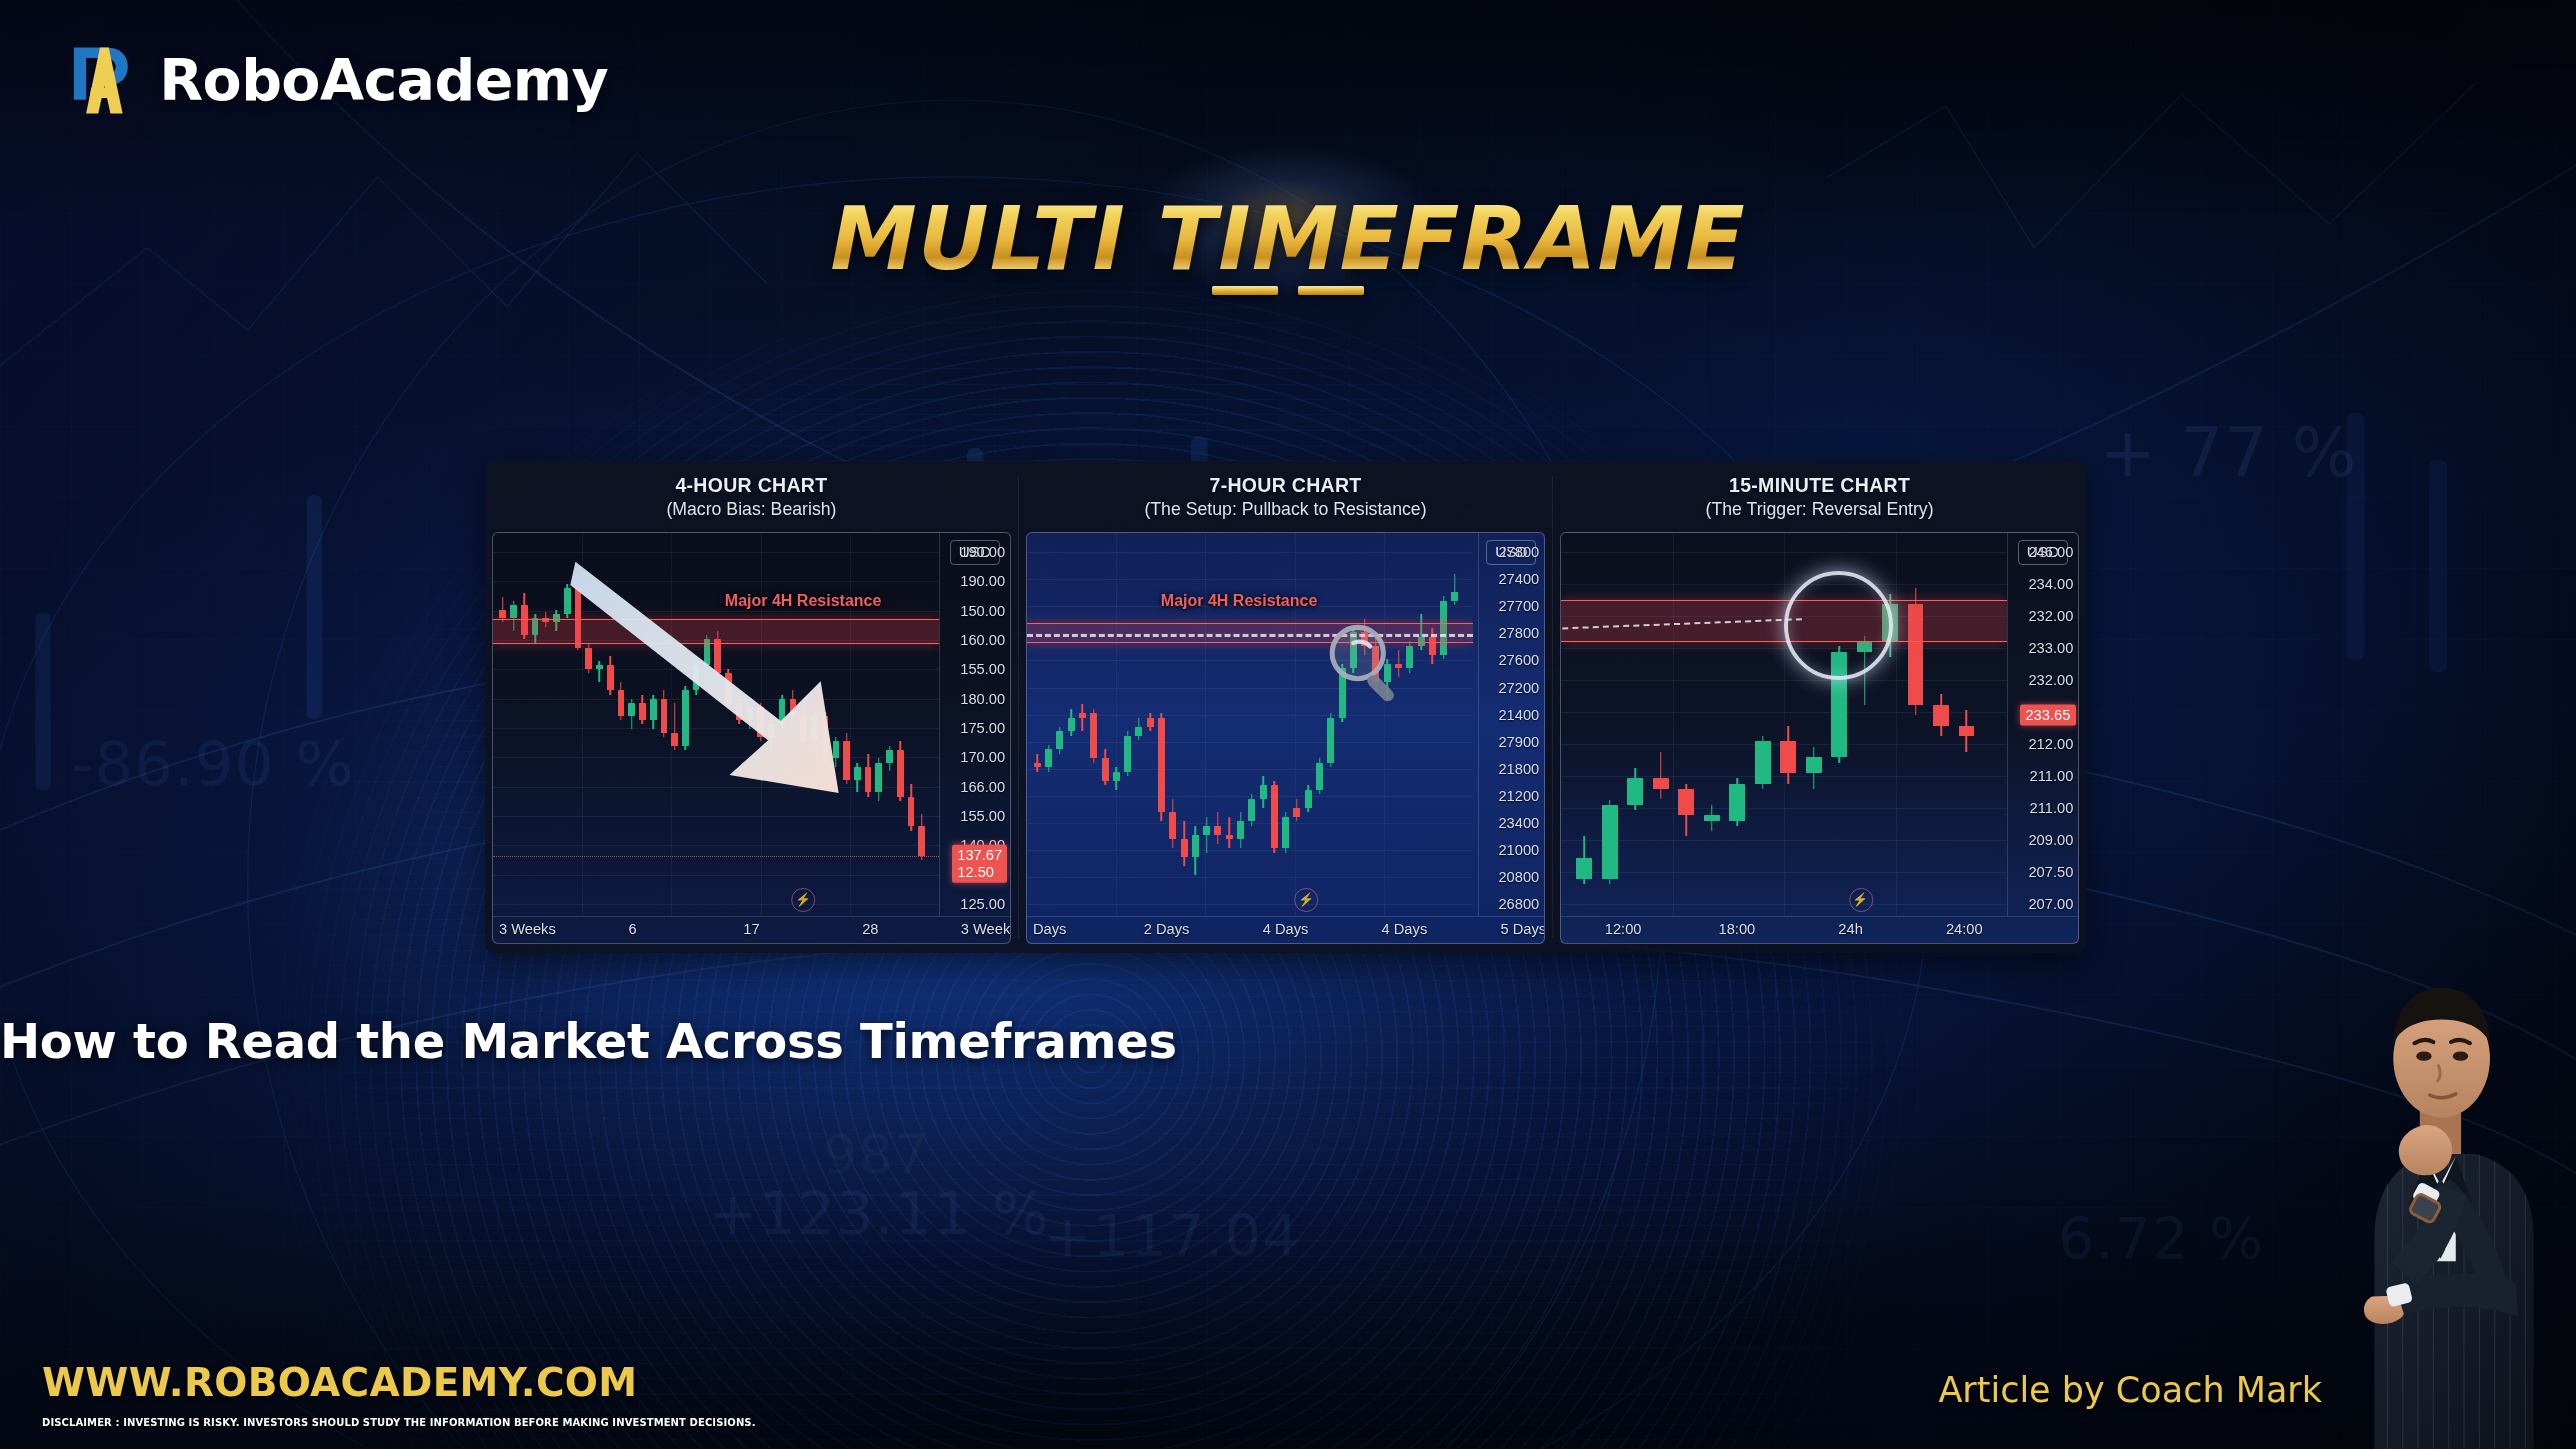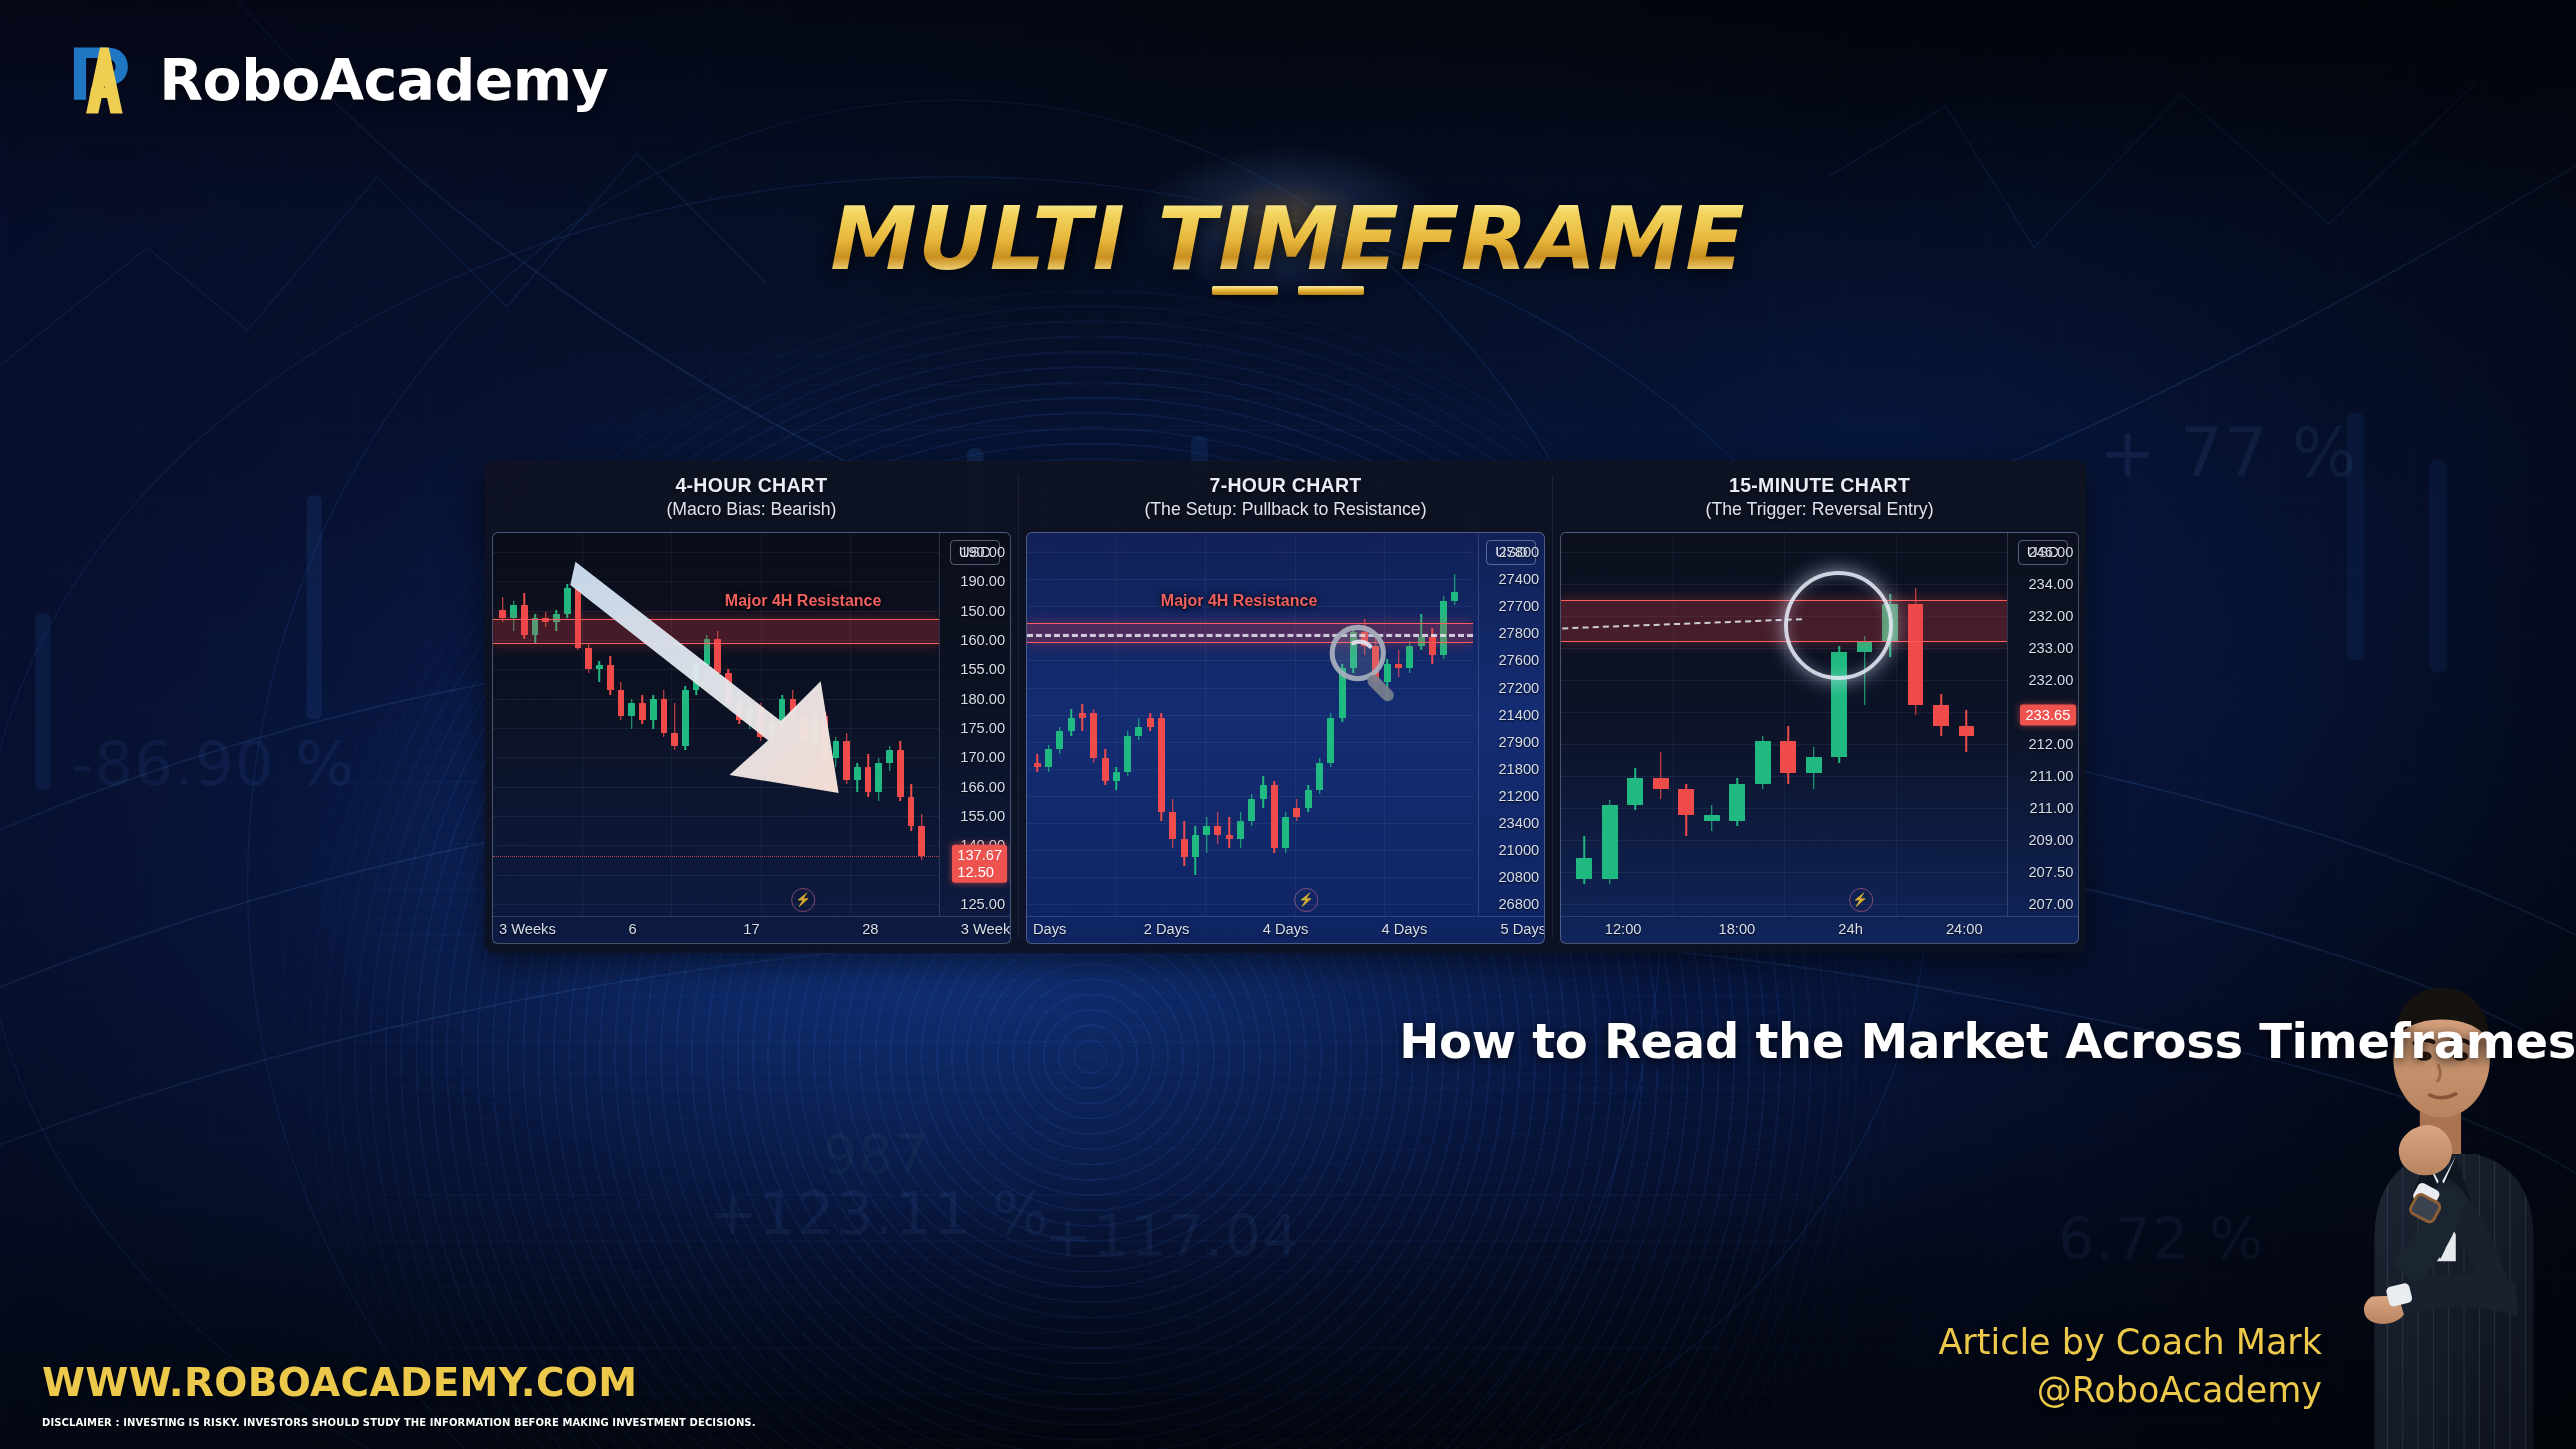--- a/index.html
+++ b/index.html
@@ -200,21 +200,21 @@
   .glow-circle {
     position: absolute; border-radius: 50%;
     border: 4.1px solid rgba(228,233,245,.9);
     box-shadow: 0 0 20px rgba(220,230,255,.65), inset 0 0 14px rgba(220,230,255,.3);
   }
   .magnifier { position: absolute; }
   .arrow-down { position: absolute; }
 
   
   #subhead {
-    position: absolute; left: 0; right: 0; top: 1013px; text-align: right; z-index: 25;
+    position: absolute; left: 0; right: 0; top: 1013px; text-align: left; z-index: 25;
     color: #ffffff; font-size: 48px; font-weight: 700; letter-spacing: -0.3px;
     text-shadow: 0 2.9px 10.6px rgba(0,0,0,.75);
     font-family: "DejaVu Sans", sans-serif;
   }
 
   
   #person { position: absolute; right: 0; bottom: 0; width: 277px; height: 519px; z-index: 22; }
 
   
   #footer-left { position: absolute; left: 42px; bottom: 22.4px; z-index: 30; }
@@ -978,15 +978,14 @@
   <path d="M222 278 q22 10 44 -2" stroke="#8a5238" stroke-width="6" fill="none" stroke-linecap="round"></path>
 </svg>
 
 <div id="footer-left">
   <div id="site-url">WWW.ROBOACADEMY.COM</div>
   <div id="disclaimer">DISCLAIMER : INVESTING IS RISKY. INVESTORS SHOULD STUDY THE INFORMATION BEFORE MAKING INVESTMENT DECISIONS.</div>
 </div>
 
 <div id="footer-right">
   <div id="byline">Article by Coach Mark</div>
-  <div id="handle">@RoboAcademy</div>
 </div>
 
 
 </body></html>

